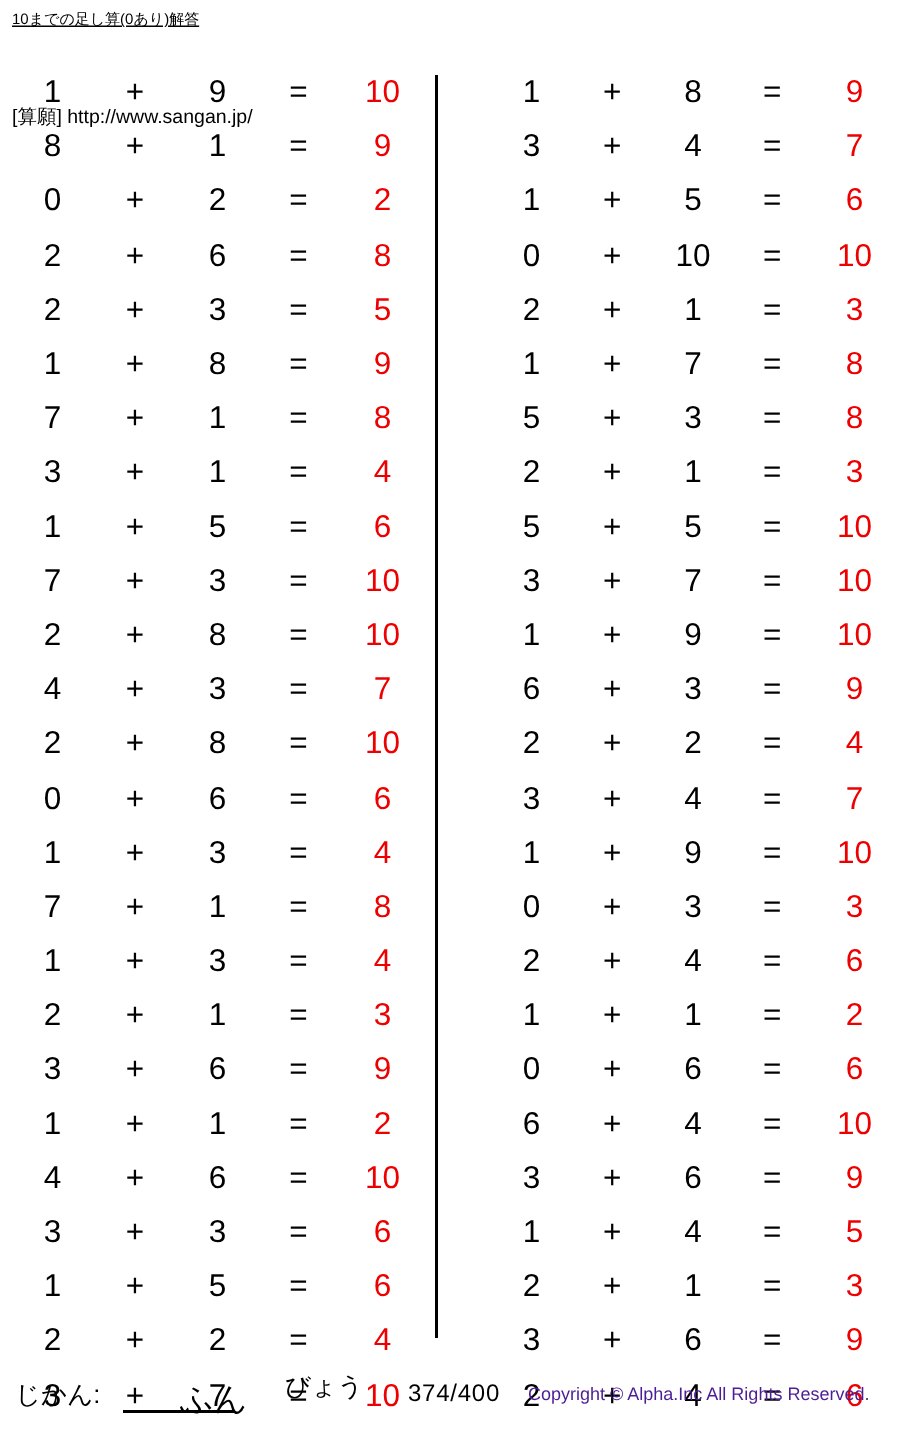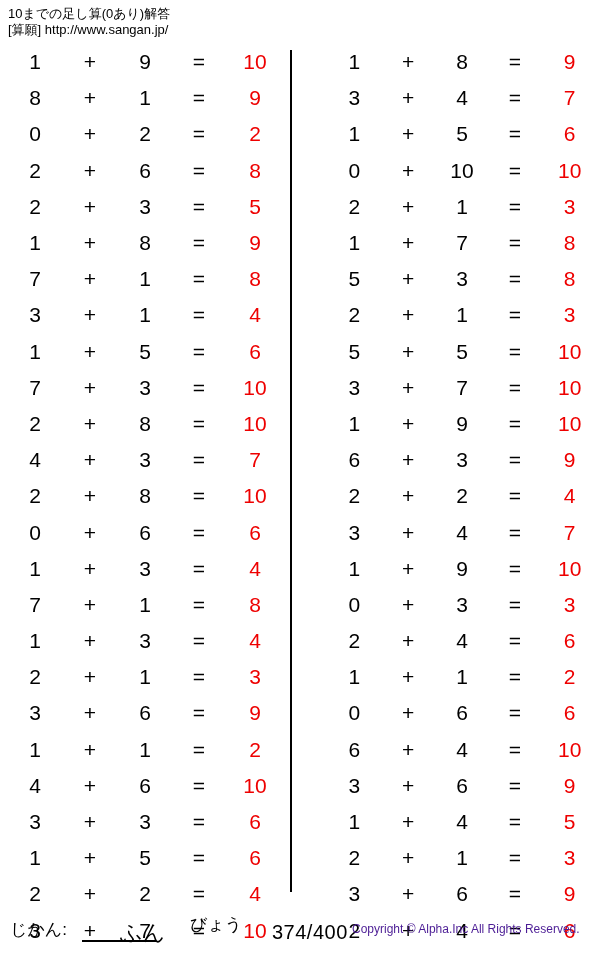--- a/index.html
+++ b/index.html
@@ -19,29 +19,31 @@
     width: 600px;
     height: 955px;
     position: relative;
     box-sizing: border-box;
   }
   
   .header {
     padding: 6px 0 0 8px;
   }
   .header .title {
-    font-size: 13px;
+    font-size: 10px;
     line-height: 16px;
     letter-spacing: 0px;
     white-space: nowrap;
+    text-decoration: underline;
   }
   .header .url {
     font-size: 13px;
     line-height: 16px;
     white-space: nowrap;
+    margin-top: 48px;
   }
   
   .columns {
     position: absolute;
     top: 44px;
     left: 0;
     width: 600px;
     height: 856px;
     display: flex;
   }
@@ -110,21 +112,21 @@
   .footer .byou {
     position: absolute;
     left: 190px;
     top: 5px;
     font-size: 17px;
   }
   .footer .pageno {
     position: absolute;
     left: 272px;
     top: 13px;
-    font-size: 20px;
+    font-size: 16px;
     letter-spacing: 0.5px;
   }
   .footer .copyright {
     position: absolute;
     left: 352px;
     top: 14px;
     font-size: 12px;
     color: #4c1d95;
     white-space: nowrap;
   }

